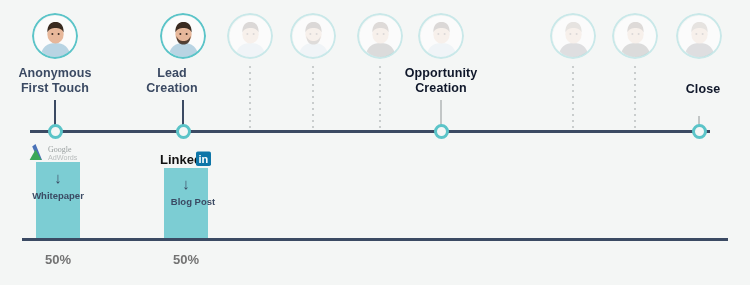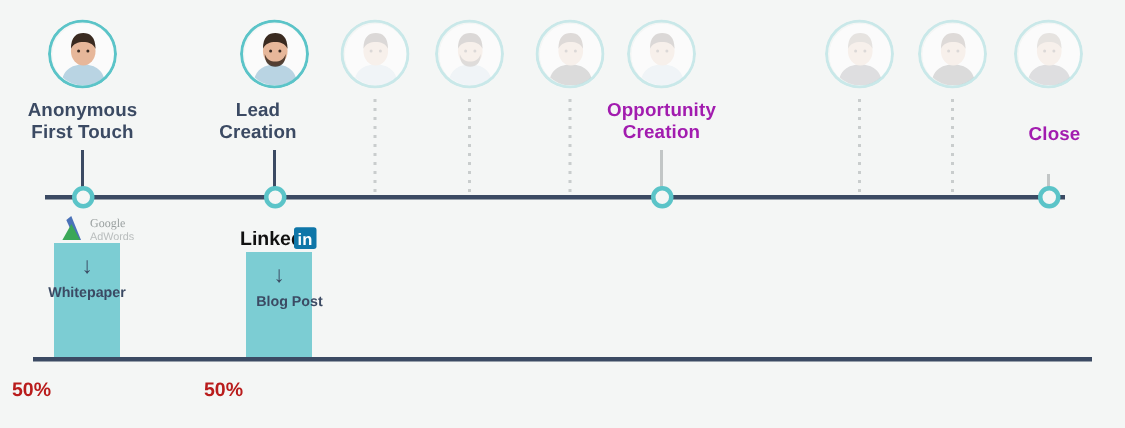--- a/index.html
+++ b/index.html
@@ -38,21 +38,21 @@
   .stage-label{
     position:absolute;
     text-align:center;
     font-size:12.5px;
     font-weight:bold;
     line-height:15px;
     letter-spacing:.1px;
     color:#3b4a63;
     white-space:pre-line;
   }
-  .stage-label.muted{color:#a21caf;}
+  .stage-label.muted{color:#0f172a;}
 
   
   .stem{position:absolute;width:2px;background:#3b4a63;}
   .stem.muted{background:#c2c6c6;}
   .dotline{
     position:absolute;width:2px;
     background-image:linear-gradient(to bottom,#c9cdcd 0 2px, rgba(0,0,0,0) 2px 6px);
     background-size:2px 6px;
   }
 
@@ -83,23 +83,24 @@
   .bar-caption{
     position:absolute;
     text-align:center;
     font-size:9.5px;
     font-weight:bold;
     color:#3b4a63;
     white-space:nowrap;
   }
   .pct{
     position:absolute;
+    text-align:center;
     font-size:13px;
     font-weight:bold;
-    color:#b91c1c;
+    color:#737373;
     white-space:nowrap;
   }
   #axis{position:absolute;height:3px;background:#3b4a63;}
 
   
   .logo{position:absolute;}
   .logo svg{display:block;}
 </style>
 </head>
 <body>
@@ -278,21 +279,21 @@
   <div id="timeline" style="left: 30px; top: 130px; width: 680px;"></div>
   <div id="nodes">
       <div class="node" style="left: 47.5px; top: 124px;"></div>
       <div class="node" style="left: 175.5px; top: 124px;"></div>
       <div class="node" style="left: 433.5px; top: 124px;"></div>
       <div class="node" style="left: 691.5px; top: 124px;"></div>
     </div>
 
   <div id="bars">
       <div class="bar" style="left: 36px; top: 162px; width: 44px; height: 76px;"></div>
-      <div class="logo" style="left: 40px; top: 143px;">
+      <div class="logo" style="left: 28px; top: 143px;">
   <svg width="58" height="19" viewBox="0 0 58 19">
     <path d="M7.5 1 L14 17 L10.2 17 L4.2 3.6 Z" fill="#4a72b8"></path>
     <path d="M7.6 6.4 L13.4 17 L1.6 17 Z" fill="#3aa757"></path>
     <text x="20" y="8.5" font-family="Liberation Serif, serif" font-size="8" fill="#9aa0a0">Google</text>
     <text x="20" y="17" font-family="Liberation Sans, sans-serif" font-size="7.2" fill="#b9bdbd">AdWords</text>
   </svg>
       </div>
       <div class="bar-arrow" style="left: 53px; top: 170px;">↓</div>
       <div class="bar-caption" style="left: -2px; top: 190px; width: 120px;">Whitepaper</div>
       <div class="bar" style="left: 164px; top: 168px; width: 44px; height: 70px;"></div>

